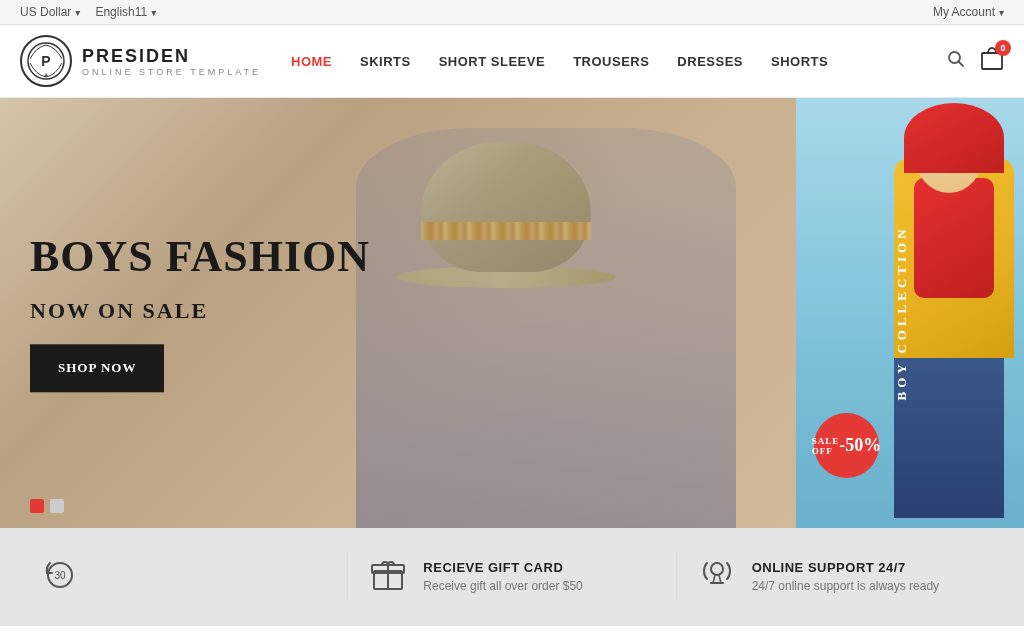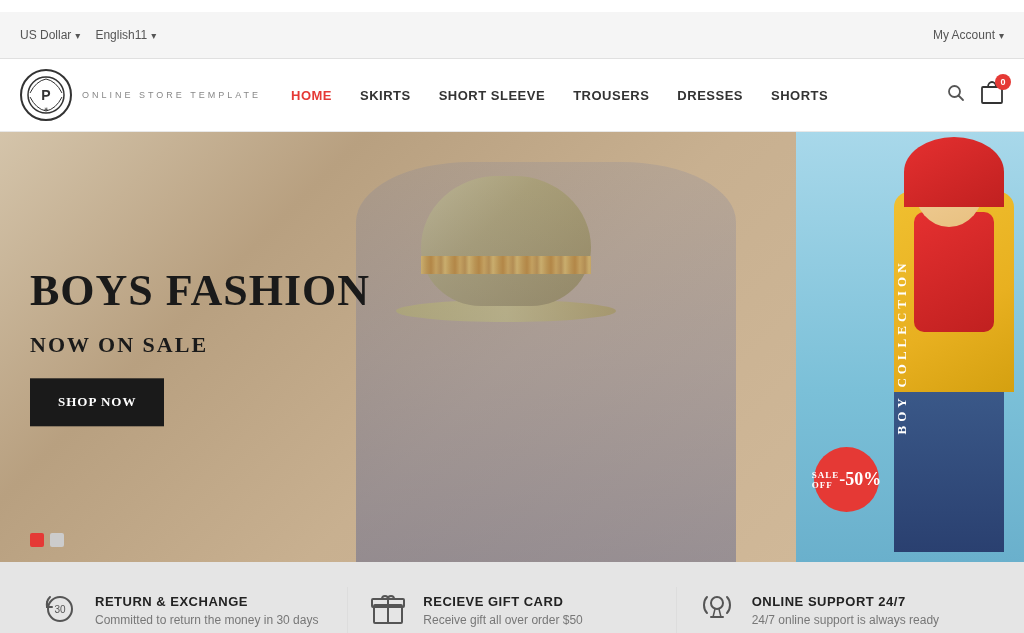--- a/index.html
+++ b/index.html
@@ -5,24 +5,23 @@
     * { margin: 0; padding: 0; box-sizing: border-box; }
     body { font-family: Arial, sans-serif; background: #fff; width: 1024px; overflow-x: hidden; }
 
     
     .top-bar {
       background: #f5f5f5;
       border-bottom: 1px solid #e0e0e0;
       display: flex;
       justify-content: space-between;
       align-items: center;
-      padding: 16px 20px;
+      padding: 5px 20px;
       font-size: 12px;
       color: #555;
-      margin-top: 12px;
     }
     .top-bar-left { display: flex; gap: 15px; }
     .top-bar-item {
       display: flex; align-items: center; gap: 4px; cursor: pointer;
     }
     .top-bar-item .chevron { font-size: 10px; }
 
     
     .header {
       display: flex;
@@ -207,20 +206,21 @@
     <div class="logo-icon">
       <svg width="40" height="40" viewBox="0 0 40 40">
         <circle cx="20" cy="20" r="18" fill="none" stroke="#333" stroke-width="1.5"></circle>
         <text x="20" y="25" text-anchor="middle" font-size="14" font-weight="bold" fill="#333">P</text>
         <text x="20" y="36" text-anchor="middle" font-size="5" fill="#333">❋</text>
         <path d="M4,22 Q10,34 20,36 Q30,34 36,22" fill="none" stroke="#333" stroke-width="1"></path>
         <path d="M4,18 Q10,6 20,4 Q30,6 36,18" fill="none" stroke="#333" stroke-width="1"></path>
       </svg>
     </div>
     <div class="logo-text">
+      <h1>PRESIDEN</h1>
       <p>ONLINE STORE TEMPLATE</p>
     </div>
   </div>
 
   <nav>
     <a href="#" class="active">HOME</a>
     <a href="#">SKIRTS</a>
     <a href="#">SHORT SLEEVE</a>
     <a href="#">TROUSERS</a>
     <a href="#">DRESSES</a>
@@ -302,24 +302,20 @@
 <div class="features-bar">
   <div class="feature-item">
     <div class="feature-icon">
       <svg width="40" height="40" viewBox="0 0 40 40" fill="none">
         <circle cx="20" cy="22" r="12" stroke="#555" stroke-width="2" fill="none"></circle>
         <text x="20" y="26" text-anchor="middle" font-size="10" fill="#555">30</text>
         <path d="M10 10 Q6 14 7 20" stroke="#555" stroke-width="2" fill="none" stroke-linecap="round"></path>
         <path d="M7 15 L7 20 L12 20" stroke="#555" stroke-width="2" fill="none" stroke-linecap="round" stroke-linejoin="round"></path>
       </svg>
     </div>
-    <div class="feature-text">
-      <h3>RETURN &amp; EXCHANGE</h3>
-      <p>Committed to return the money in 30 days</p>
-    </div>
   </div>
 
   <div class="feature-item">
     <div class="feature-icon">
       <svg width="40" height="40" viewBox="0 0 40 40" fill="none">
         <rect x="6" y="18" width="28" height="18" rx="1" stroke="#555" stroke-width="2" fill="none"></rect>
         <rect x="4" y="12" width="32" height="8" rx="1" stroke="#555" stroke-width="2" fill="none"></rect>
         <path d="M20 12 L20 36" stroke="#555" stroke-width="2"></path>
         <path d="M14 12 C14 8 20 8 20 12" stroke="#555" stroke-width="2" fill="none"></path>
         <path d="M26 12 C26 8 20 8 20 12" stroke="#555" stroke-width="2" fill="none"></path>

